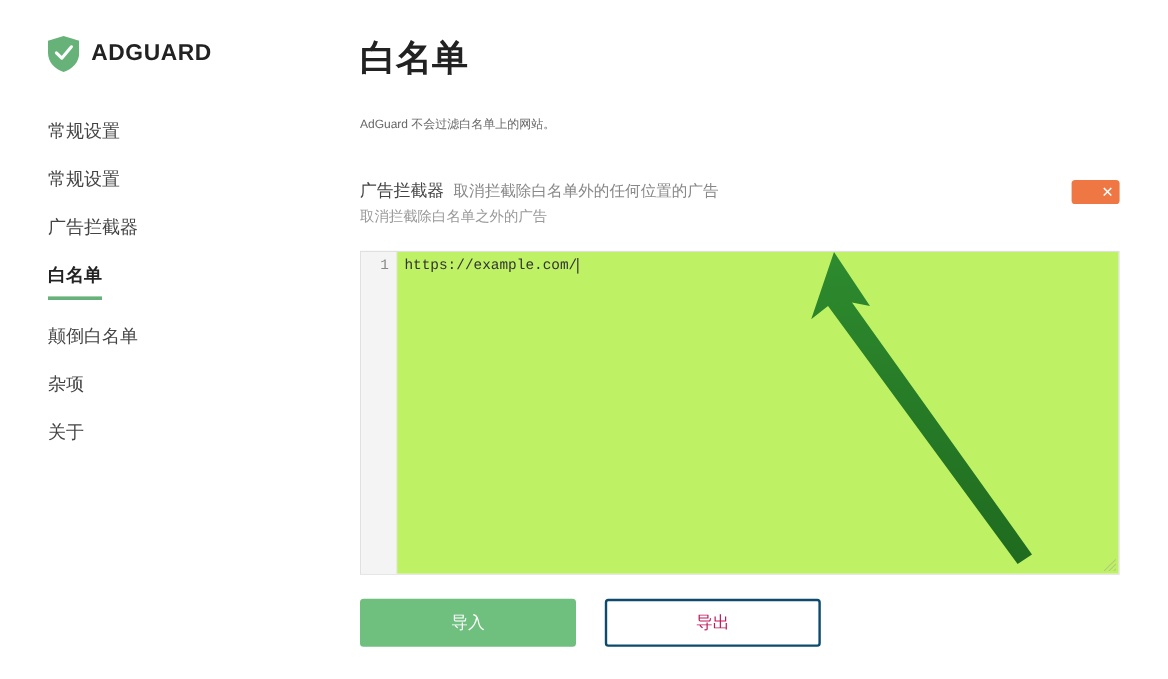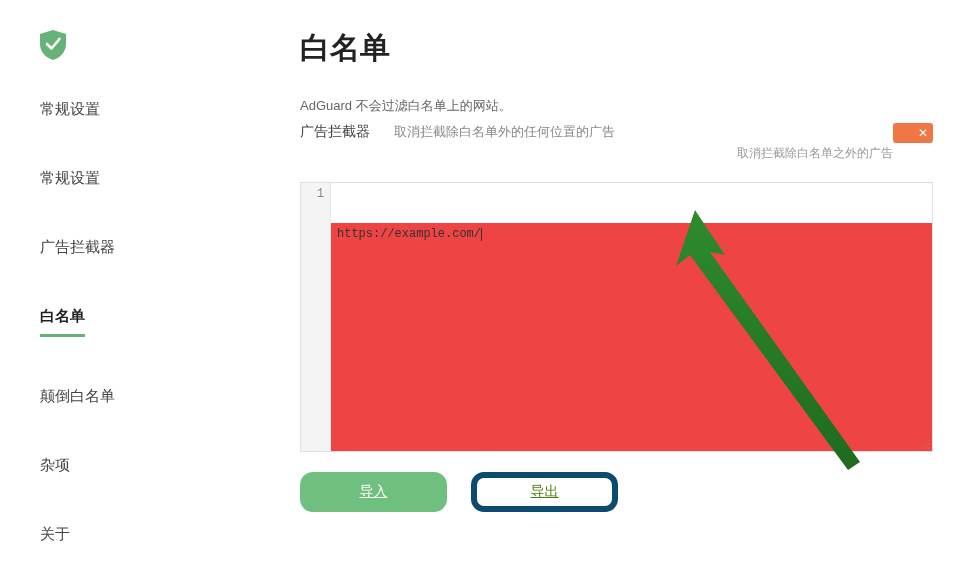--- a/index.html
+++ b/index.html
@@ -33,21 +33,21 @@
   }
   .logo-text {
     font-weight: 800;
     font-size: 19px;
     letter-spacing: 0.5px;
     color: #222;
   }
   .nav {
     display: flex;
     flex-direction: column;
-    gap: 50px;
+    gap: 21px;
   }
   .nav-item {
     font-size: 15px;
     color: #444;
     cursor: pointer;
     width: fit-content;
   }
   .nav-item.active {
     font-weight: 700;
     color: #222;
@@ -59,44 +59,43 @@
     padding: 28px 40px 0 50px;
     position: relative;
   }
   .page-title {
     font-size: 30px;
     font-weight: 700;
     color: #222;
     margin-bottom: 28px;
   }
   .page-desc {
-    font-size: 13px;
+    font-size: 10px;
     color: #666;
-    margin-bottom: 8px;
+    margin-bottom: 39px;
   }
   .invert-row {
     display: flex;
     align-items: flex-start;
     justify-content: space-between;
   }
   .invert-left { flex: 1; }
   .invert-line1 {
     font-size: 14px;
     color: #444;
   }
   .invert-line1 .sub {
     font-size: 13px;
     color: #888;
-    margin-left: 20px;
+    margin-left: 4px;
   }
   .invert-line2 {
     font-size: 12px;
     color: #999;
     margin-top: 4px;
-    text-align: right;
   }
   .toggle {
     width: 40px;
     height: 20px;
     border-radius: 3px;
     background: #ee7744;
     position: relative;
     cursor: pointer;
     flex-shrink: 0;
     display: flex;
@@ -124,24 +123,23 @@
     border-right: 1px solid #e8e8e8;
     text-align: right;
     padding: 4px 6px 0 0;
     color: #888;
     user-select: none;
   }
   .editor {
     flex: 1;
     padding: 4px 6px;
     color: #333;
-    background: #ef4444;
+    background: #bef264;
     white-space: pre;
     position: relative;
-    margin-top: 40px;
   }
   .editor .caret {
     display: inline-block;
     width: 1px;
     height: 13px;
     background: #333;
     vertical-align: text-bottom;
     margin-left: 0;
   }
   .resize-handle {
@@ -151,57 +149,57 @@
     width: 10px;
     height: 10px;
     opacity: 0.4;
   }
   .buttons {
     display: flex;
     gap: 24px;
     margin-top: 20px;
   }
   .btn {
-    width: 147px;
+    width: 180px;
     height: 40px;
-    border-radius: 13px;
+    border-radius: 3px;
     font-size: 14px;
     display: flex;
     align-items: center;
     justify-content: center;
     cursor: pointer;
-    text-decoration: underline;
   }
   .btn-primary {
     background: #6fbf7f;
     color: #fff;
     border: none;
   }
   .btn-secondary {
     background: #fff;
-    color: #4d7c0f;
-    border: 6px solid #0c4a6e;
+    color: #be185d;
+    border: 2px solid #0c4a6e;
   }
   .arrow-overlay {
     position: absolute;
     left: 380px;
     top: 200px;
     pointer-events: none;
   }
 </style>
 </head>
 <body>
 
 <div class="container">
   <aside class="sidebar">
     <div class="logo-row">
       <svg class="logo-shield" viewBox="0 0 26 30">
         <path d="M13 0 L26 4 L26 14 C26 22 20 28 13 30 C6 28 0 22 0 14 L0 4 Z" fill="#67b279"></path>
         <path d="M7 14 L11.5 18.5 L19.5 9" stroke="#fff" stroke-width="2.6" fill="none" stroke-linecap="round" stroke-linejoin="round"></path>
       </svg>
+      <span class="logo-text">ADGUARD</span>
     </div>
     <nav class="nav">
       <div class="nav-item"><span>常规设置</span></div>
       <div class="nav-item"><span>常规设置</span></div>
       <div class="nav-item"><span>广告拦截器</span></div>
       <div class="nav-item active"><span>白名单</span></div>
       <div class="nav-item"><span>颠倒白名单</span></div>
       <div class="nav-item"><span>杂项</span></div>
       <div class="nav-item"><span>关于</span></div>
     </nav>

